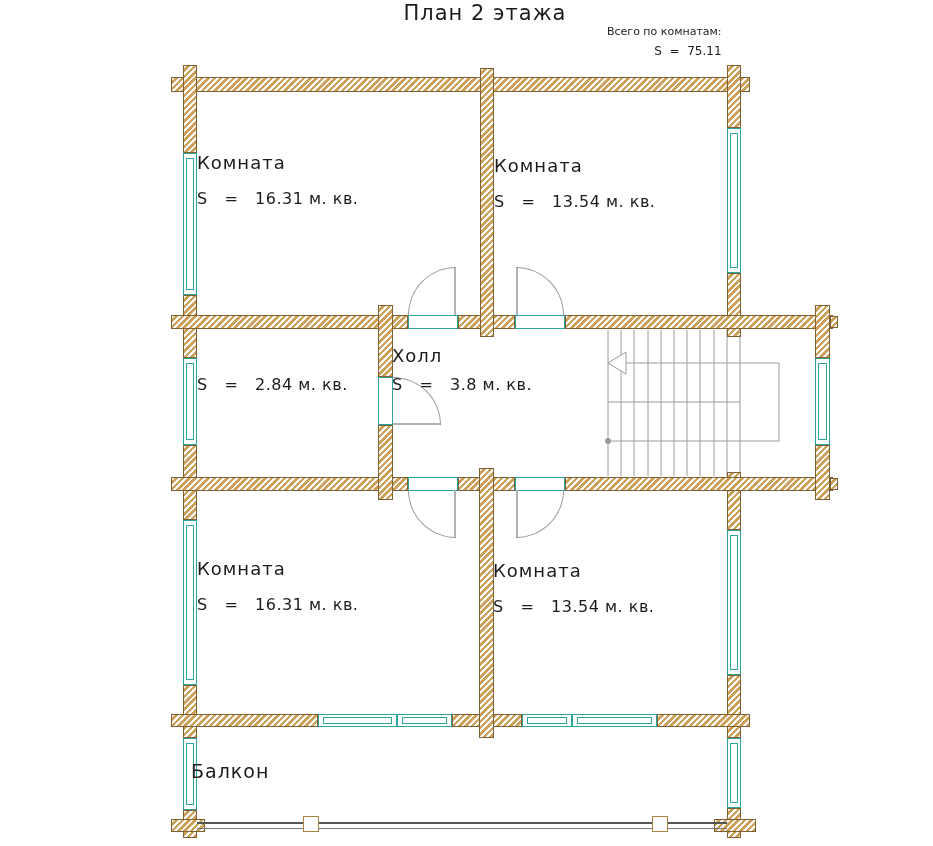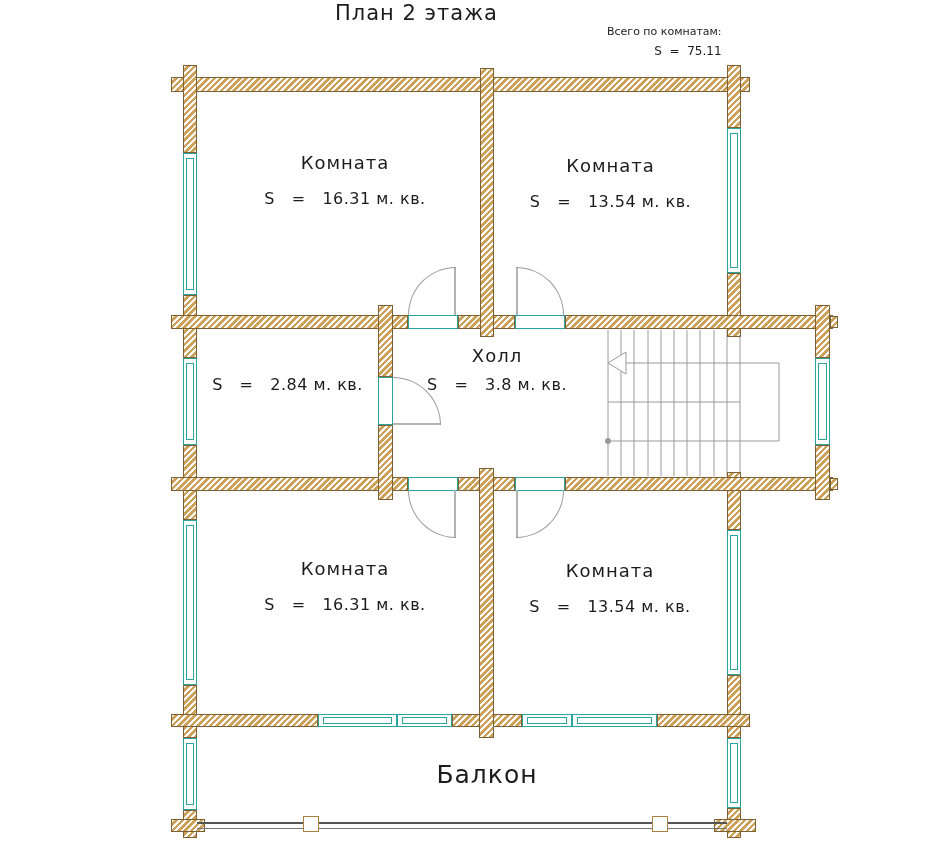--- a/index.html
+++ b/index.html
@@ -13,28 +13,28 @@
     border:1px solid var(--wall-outline,#7d6134);
     background:repeating-linear-gradient(135deg,#fff 0,#fff 2px,var(--wall-hatch,#cda159) 2px,var(--wall-hatch,#cda159) 4.5px);
   }
   .win{position:absolute;box-sizing:border-box;border:1px solid var(--win,#2aa49c);background:#fff;}
   .win-inner{position:absolute;box-sizing:border-box;border:1px solid var(--win,#2aa49c);}
   .thr{position:absolute;box-sizing:border-box;border:1px solid var(--win,#2aa49c);background:#fff;}
   .leaf{position:absolute;background:#b3b3b3;}
   .arc{position:absolute;box-sizing:border-box;border:0 solid var(--door,#9a9a9a);background:transparent;}
   .rail{position:absolute;background:#555;}
   .post{position:absolute;box-sizing:border-box;border:1px solid #a9823e;background:#fff;}
-  .room-label{position:absolute;text-align:center;line-height:1.2;}
+  .room-label{position:absolute;line-height:1.2;}
   .rname{font-size:18px;letter-spacing:1px;}
   .rarea{font-size:16px;margin-top:15px;white-space:pre;letter-spacing:0.5px;}
-  .title{position:absolute;left:335px;top:1px;width:300px;font-size:21px;letter-spacing:1px;}
+  .title{position:absolute;left:335px;top:1px;width:300px;text-align:center;font-size:21px;letter-spacing:1px;}
   .summary{position:absolute;left:607px;top:25px;text-align:right;}
   .s-label{font-size:11px;}
   .s-value{font-size:12px;margin-top:6px;white-space:pre;}
-  .balcony-label{position:absolute;left:197px;top:760px;width:580px;text-align:center;font-size:25px;letter-spacing:1px;}
+  .balcony-label{position:absolute;left:191px;top:760px;width:580px;font-size:19px;letter-spacing:1px;}
 </style>
 </head>
 <body>
 
 <div id="canvas">
 
   <div class="title">План 2 этажа</div>
 
   <div class="summary">
     <div class="s-label">Всего по комнатам:</div>

